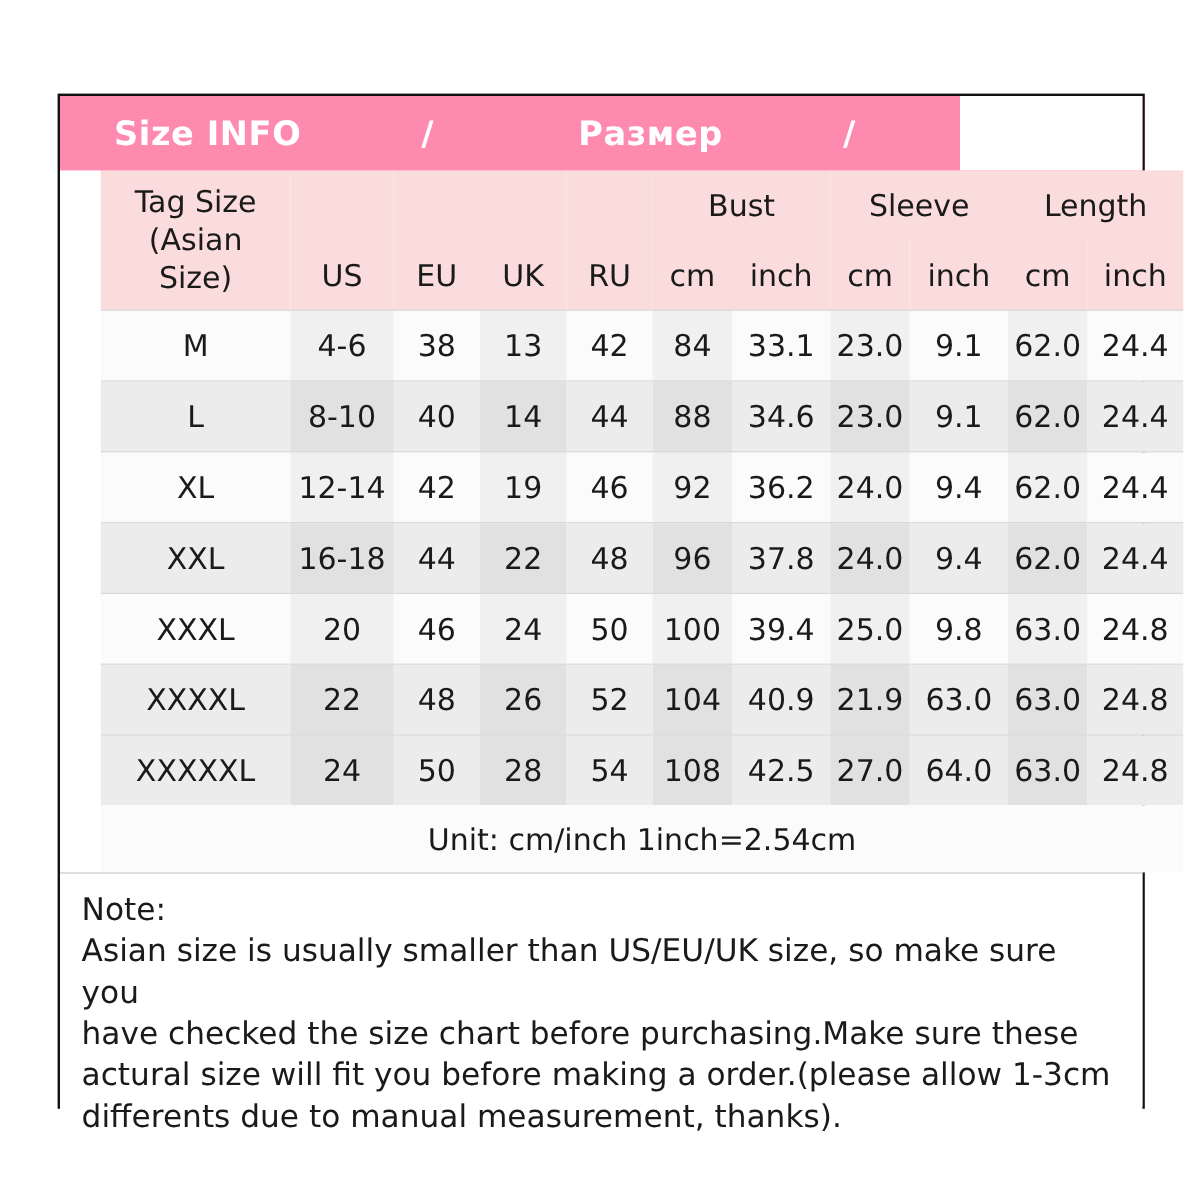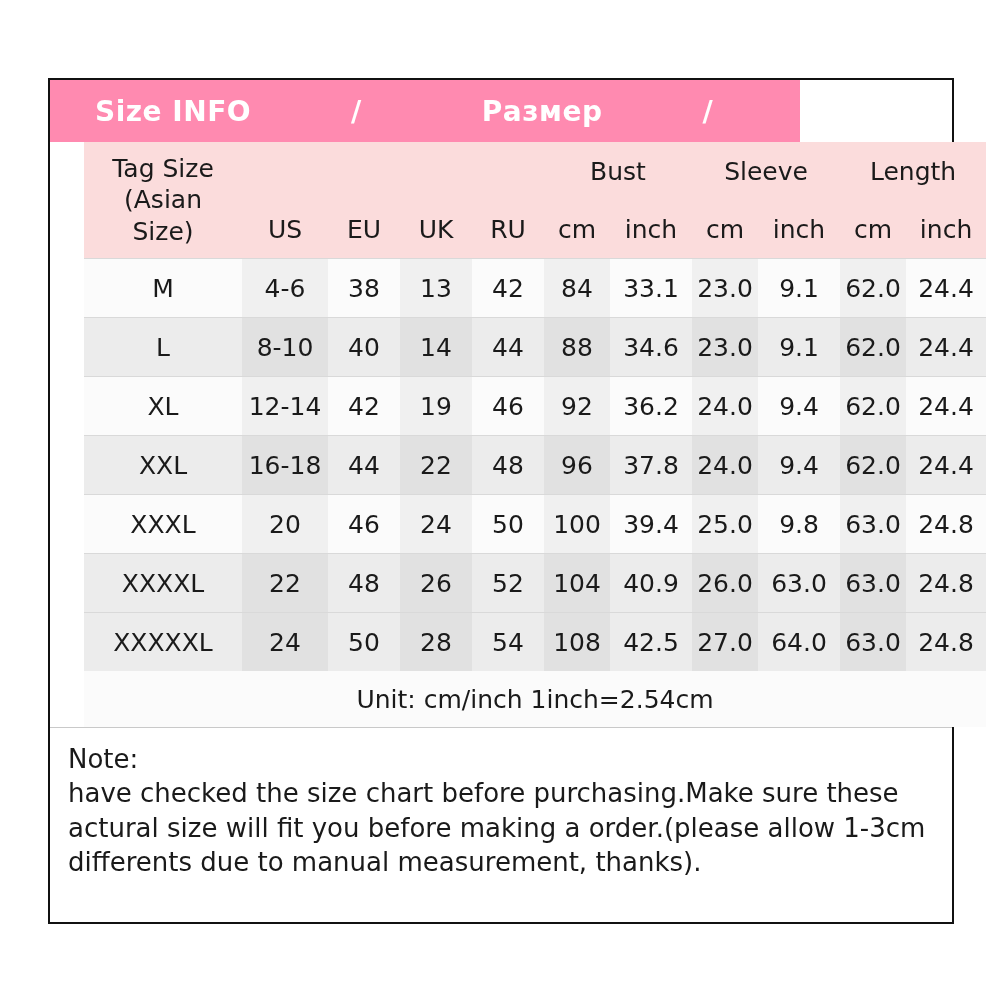--- a/index.html
+++ b/index.html
@@ -280,21 +280,21 @@
         </tr>
 
         <tr class="data-row row-grey hline-top">
           <td>XXXXL</td>
           <td class="vline col-shade-a">22</td>
           <td class="vline">48</td>
           <td class="vline col-shade-a">26</td>
           <td class="vline">52</td>
           <td class="vline col-shade-a">104</td>
           <td class="vline">40.9</td>
-          <td class="vline col-shade-a">26.0</td>
+          <td class="vline col-shade-a">21.9</td>
           <td class="vline">63.0</td>
           <td class="vline col-shade-a">63.0</td>
           <td class="vline">24.8</td>
         </tr>
 
         <tr class="data-row row-grey hline-top">
           <td>XXXXXL</td>
           <td class="vline col-shade-a">24</td>
           <td class="vline">50</td>
           <td class="vline col-shade-a">28</td>
@@ -308,19 +308,20 @@
         </tr>
 
         <tr class="unit-row">
           <td colspan="11">Unit: cm/inch   1inch=2.54cm</td>
         </tr>
       </tbody>
     </table>
 
     <div class="note">
       <div class="note-line">Note:</div>
+      <div class="note-line">Asian size is usually smaller than US/EU/UK size, so make sure you</div>
       <div class="note-line">have checked the size chart before purchasing.Make sure these</div>
       <div class="note-line">actural size will fit you before making a order.(please allow 1-3cm</div>
       <div class="note-line">differents due to manual measurement, thanks).</div>
     </div>
 
   </div>
 </div>
 
 </body></html>

